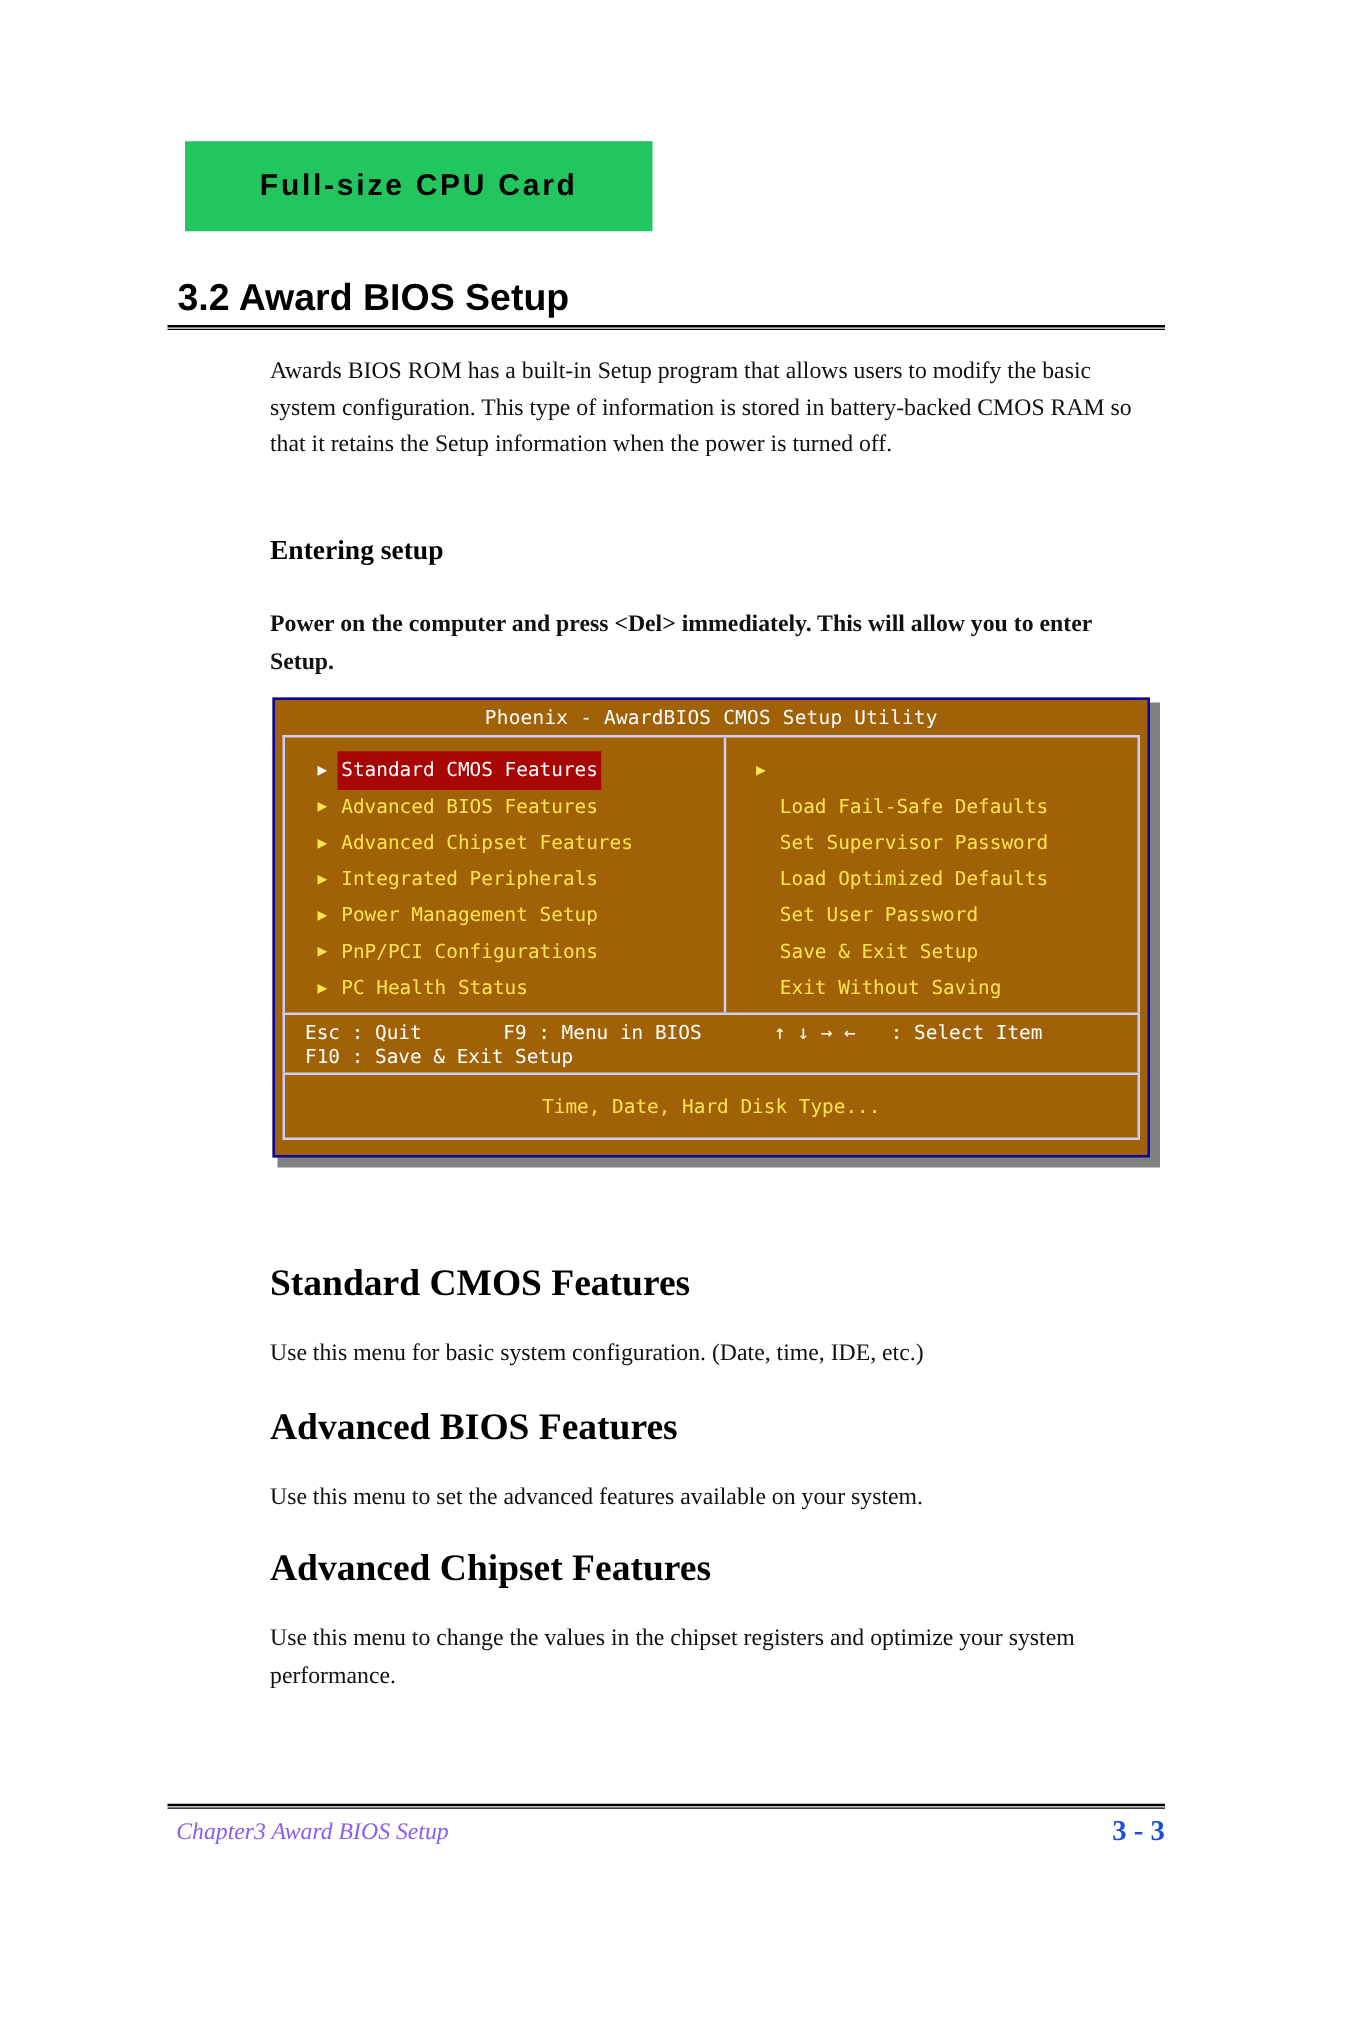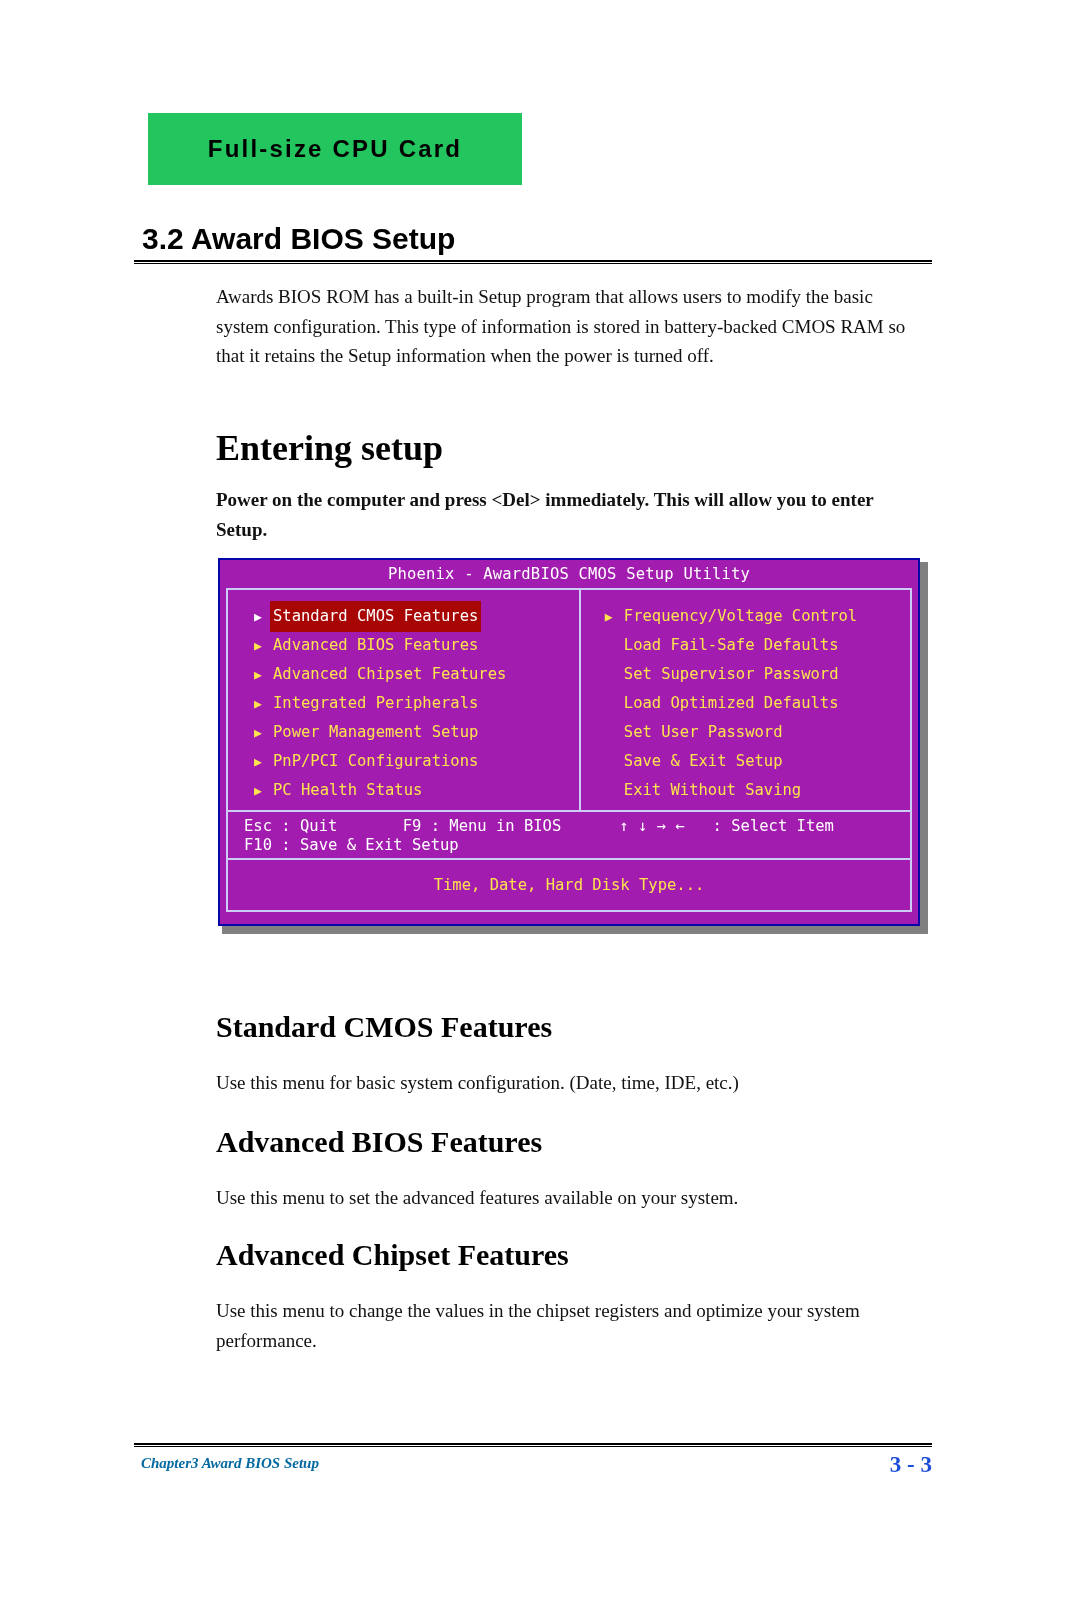--- a/index.html
+++ b/index.html
@@ -86,21 +86,21 @@
     line-height: 29.6px;
     color: #111111;
   }
   .p-intro { top: 282px; }
 
   .sub-heading {
     position: absolute;
     left: 216px;
     font-family: "Liberation Serif", serif;
     font-weight: bold;
-    font-size: 36px;
+    font-size: 22px;
     color: #000000;
   }
   .h-entering { top: 427px; }
   .p-entering { top: 485px; width: 690px; font-weight: bold; }
 
   .h-standard  { top: 1010px; font-size: 30px; }
   .p-standard  { top: 1068px; width: 730px; }
   .h-advbios   { top: 1125px; font-size: 30px; }
   .p-advbios   { top: 1183px; width: 730px; font-family: Liberation Serif, serif; }
   .h-advchip   { top: 1238px; font-size: 30px; }
@@ -121,21 +121,21 @@
     width: 706px;
     height: 372px;
     background: #808080;
   }
   .bios {
     position: absolute;
     left: 0;
     top: 0;
     width: 702px;
     height: 368px;
-    background: #a21caf;
+    background: #a16207;
     border: 2px solid #0505a8;
     box-sizing: border-box;
     font-family: "DejaVu Sans Mono", "Liberation Mono", monospace;
     overflow: hidden;
   }
   .bios-title {
     height: 28px;
     line-height: 28px;
     text-align: center;
     color: #ffffff;
@@ -232,24 +232,24 @@
     height: 4px;
     border-top: 2px solid #000000;
     border-bottom: 1px solid #000000;
     box-sizing: border-box;
   }
   .footer-left {
     position: absolute;
     left: 141px;
     top: 1455px;
     font-family: "Liberation Serif", serif;
-    font-weight: bold;
+    font-weight: normal;
     font-style: italic;
-    font-size: 15px;
-    color: #0369a1;
+    font-size: 19px;
+    color: #8b5cf6;
   }
   .footer-right {
     position: absolute;
     right: 148px;
     top: 1452px;
     font-family: "Liberation Serif", serif;
     font-weight: bold;
     font-size: 23px;
     color: #1d4ed8;
   }
@@ -306,21 +306,20 @@
               <span class="lbl">PnP/PCI Configurations</span>
             </div>
             <div class="bios-item">
               <span class="arrow">▶</span>
               <span class="lbl">PC Health Status</span>
             </div>
           </div>
         <div class="bios-col right" id="bios-right">
             <div class="bios-item">
               <span class="arrow">▶</span>
-              <span class="lbl">Frequency/Voltage Control</span>
             </div>
             <div class="bios-item">
               <span class="arrow blank">▶</span>
               <span class="lbl">Load Fail-Safe Defaults</span>
             </div>
             <div class="bios-item">
               <span class="arrow blank">▶</span>
               <span class="lbl">Set Supervisor Password</span>
             </div>
             <div class="bios-item">

